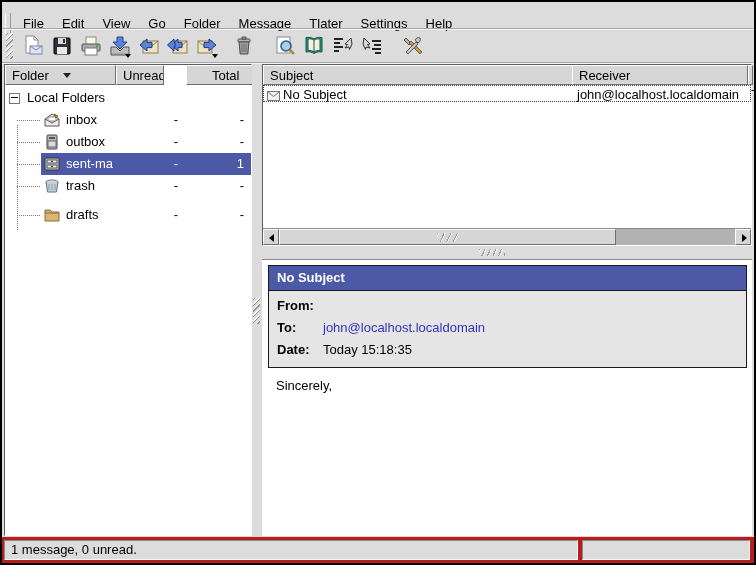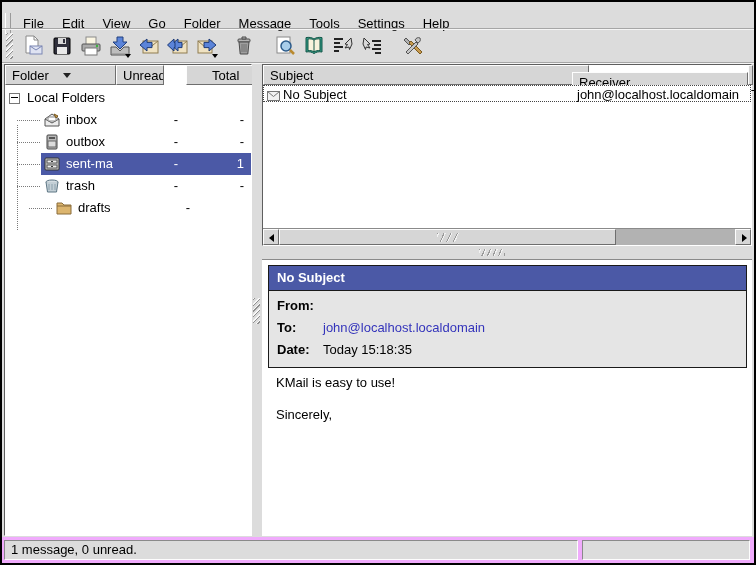--- a/index.html
+++ b/index.html
@@ -86,41 +86,41 @@
     padding-left:8px;border-bottom:1px solid #1a1a1a;}
   .hdr-rows{padding:4px 0 6px 8px;}
   .hdr-row{display:grid;grid-template-columns:46px 1fr;line-height:22px;}
   .hdr-row b{font-weight:bold;}
   .link{color:#3434bb;}
   .bodytext{position:absolute;left:14px;top:102px;right:10px;line-height:17px;}
   .bodytext p{margin:0;}
   .gap{margin-top:15px !important;}
   .first{margin-top:12px !important;}
   
-  .statusbar{position:absolute;left:0;right:0;top:535px;height:26px;background:#f0abfc;}
+  .statusbar{position:absolute;left:0;right:0;top:535px;height:26px;background:#b91c1c;}
   .status-panel{position:absolute;top:3px;height:20px;box-sizing:border-box;background:#dcdcdc;
     border:1px solid;border-color:#8a8a8a #fdfdfd #fdfdfd #8a8a8a;line-height:18px;padding-left:6px;
     white-space:nowrap;overflow:hidden;}
   .st1{left:2px;width:574px;}
   .st2{left:580px;width:168px;}
 </style>
 </head>
 <body>
 
 <div id="window">
 
   <div class="menubar">
     <span class="handle-v"></span>
     <span class="menu-item"><span></span><u>F</u><span>ile</span></span>
     <span class="menu-item"><span></span><u>E</u><span>dit</span></span>
     <span class="menu-item"><span></span><u>V</u><span>iew</span></span>
     <span class="menu-item"><span></span><u>G</u><span>o</span></span>
     <span class="menu-item"><span>F</span><u>o</u><span>lder</span></span>
     <span class="menu-item"><span></span><u>M</u><span>essage</span></span>
-    <span class="menu-item"><span></span><u>T</u><span>ools</span></span>
+    <span class="menu-item"><span></span><u>T</u><span>later</span></span>
     <span class="menu-item"><span></span><u>S</u><span>ettings</span></span>
     <span class="menu-item"><span></span><u>H</u><span>elp</span></span>
   </div>
   <div class="hsep" style="top:26px;"></div>
 
   <div class="toolbar">
     <span class="tb-handle"></span>
 
     <button class="tb-btn">
         <span>
@@ -316,40 +316,40 @@
         <span class="f-icon"><svg width="18" height="18" viewBox="0 0 18 18">
               <ellipse cx="9" cy="5" rx="6" ry="2" fill="#d4dde2" stroke="#5d7684"></ellipse>
               <path d="M3 5l1.5 10h9L15 5" fill="#c3cfd6" stroke="#5d7684"></path>
               <path d="M6 7v6M9 7v6M12 7v6" stroke="#8ba0ac"></path>
             </svg></span>
         <span class="f-label">trash</span>
         <span class="cell-u">-</span>
         <span class="cell-t">-</span>
       </div>
 
-      <div class="trow" style="top:112px;margin-left:12px;">
+      <div class="trow" style="top:119px;">
         <span class="stub"></span>
         <span class="f-icon"><svg width="18" height="18" viewBox="0 0 18 18">
               <path d="M2 4h5l2 2h7v9H2z" fill="#dcb56e" stroke="#8a6d3b"></path>
               <path d="M2 7h14" stroke="#8a6d3b"></path>
             </svg></span>
         <span class="f-label">drafts</span>
         <span class="cell-u">-</span>
         <span class="cell-t">-</span>
       </div>
     </div>
   </div>
 
   <div class="vsplit">
       <div class="vgrip"></div>
     </div>
 
   <div class="msg-pane">
     <div class="hdr" style="left:0;width:326px;"><span>Subject</span></div>
-    <div class="hdr" style="left:309px;width:176px;margin-top:7px;"><span>Receiver</span></div>
+    <div class="hdr" style="left:309px;width:176px;"><span>Receiver</span></div>
     <div class="hdr" style="left:485px;width:5px;padding-left:3px;"><span>Date</span></div>
 
     <div class="msg-row">
       <span class="m-icon"><svg width="13" height="10" viewBox="0 0 13 10">
             <rect x="0.5" y="0.5" width="12" height="9" fill="#f2f2f2" stroke="#777"></rect>
             <path d="M0.5 0.5l6 5 6-5" fill="none" stroke="#777"></path>
           </svg></span>
       <span class="m-subj">No Subject</span>
       <span class="m-recv">john@localhost.localdomain</span>
       <span class="m-date">Today 15:18:35</span>
@@ -384,21 +384,20 @@
           <b>To:</b>
           <span class="link">john@localhost.localdomain</span>
         </div>
         <div class="hdr-row">
           <b>Date:</b>
           <span>Today 15:18:35</span>
         </div>
       </div>
     </div>
     <div class="bodytext">
-      <p class="first">KMail is easy to use!</p>
       <p class="gap">Sincerely,</p>
     </div>
   </div>
 
   <div class="statusbar">
     <div class="status-panel st1">1 message, 0 unread.</div>
     <div class="status-panel st2"></div>
   </div>
 
 </div>

